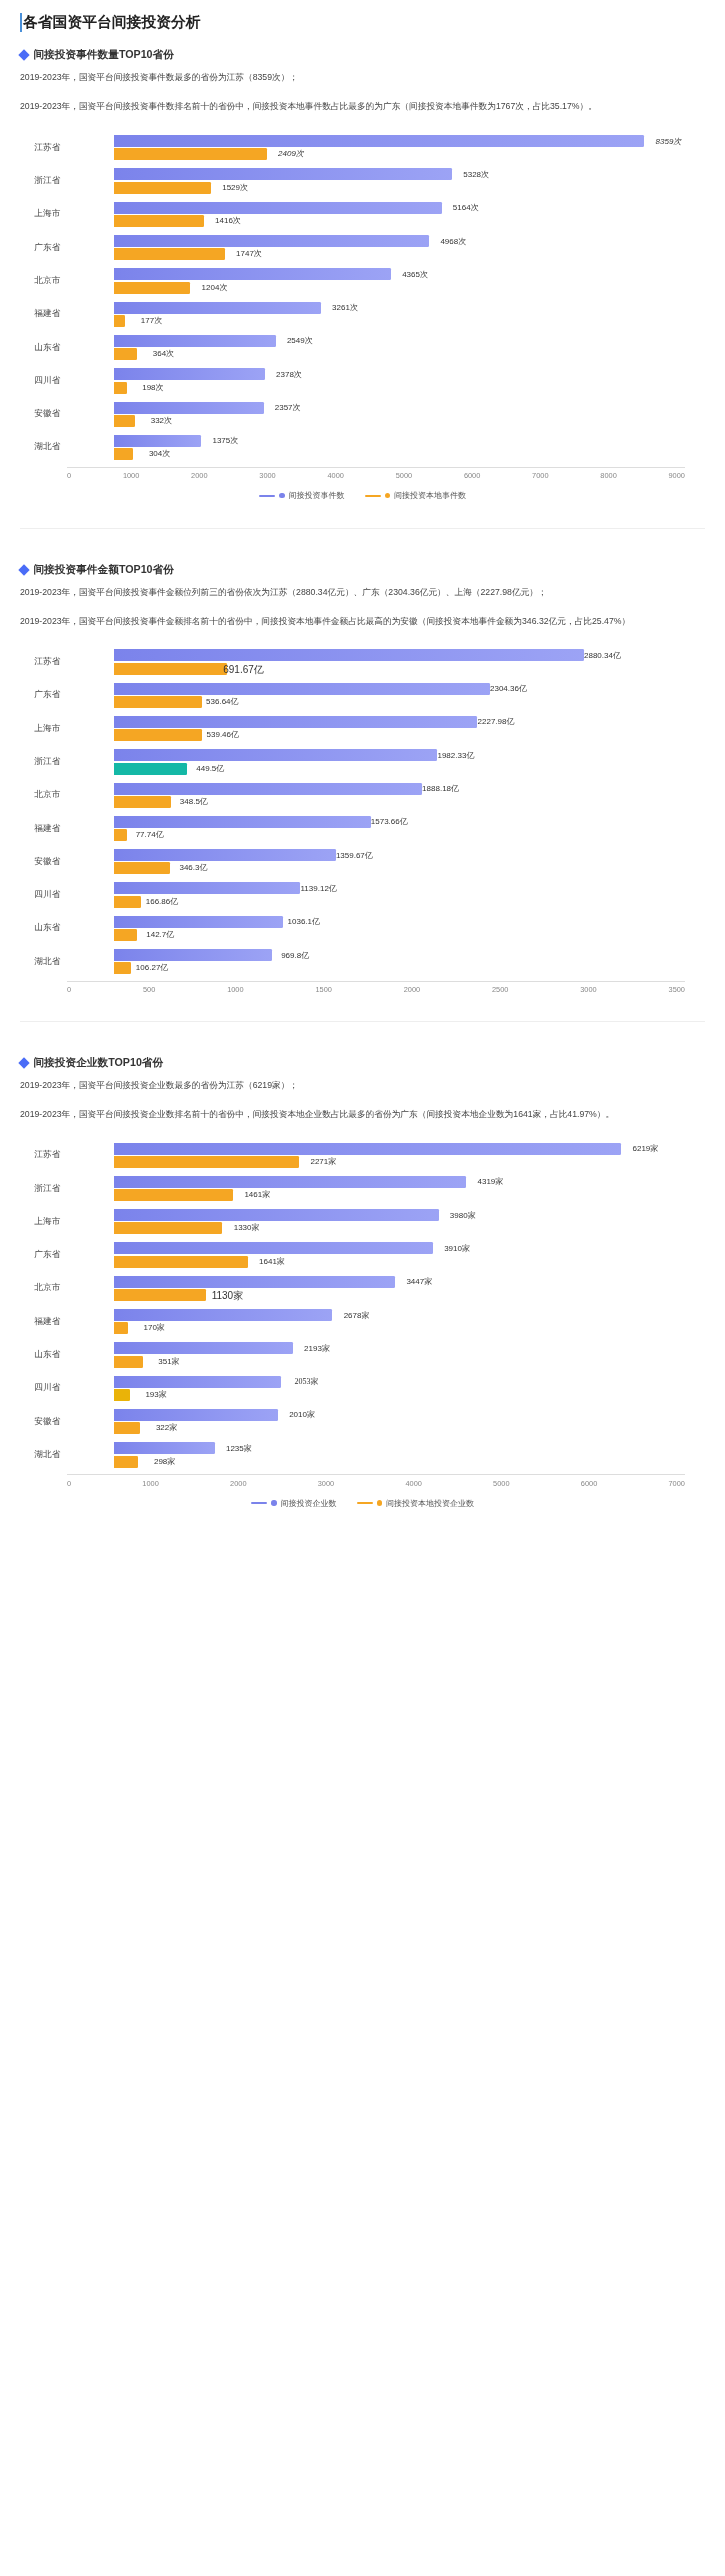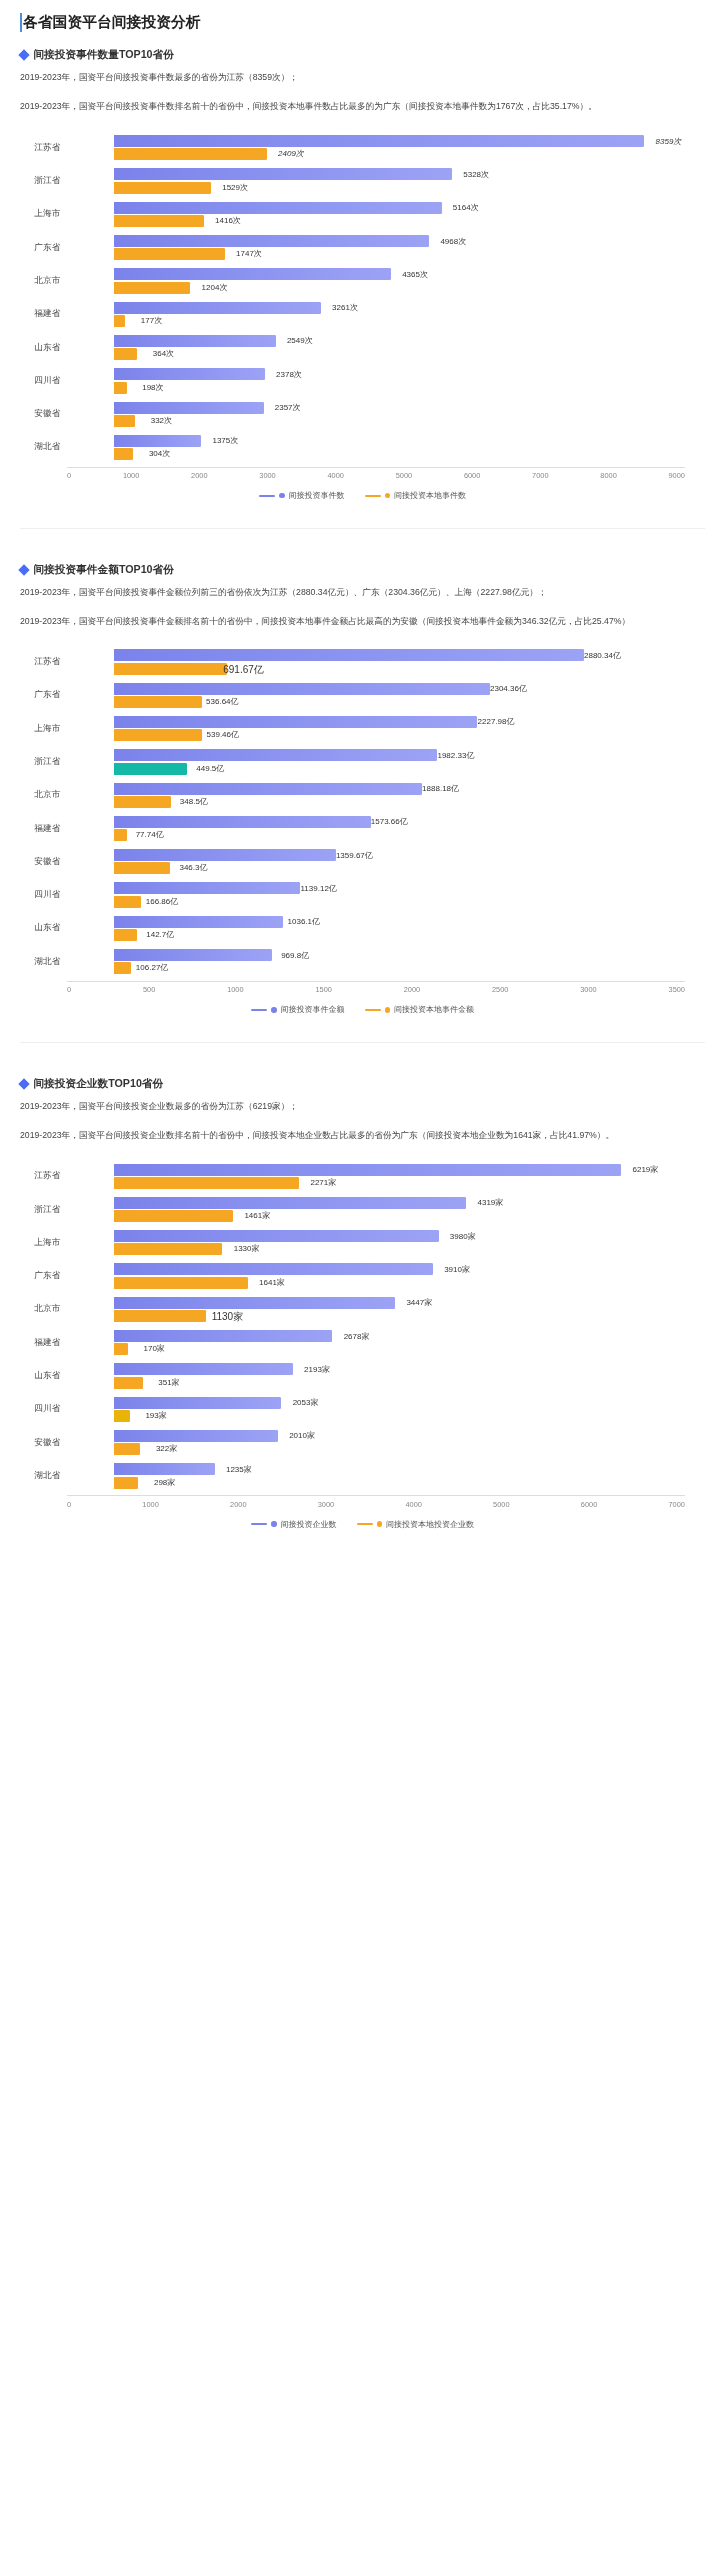--- a/index.html
+++ b/index.html
@@ -475,32 +475,20 @@
         <div class="x-axis" style="margin-left: 47px; border-top: 0.7px solid rgb(221, 221, 221); margin-top: 6.7px; padding-top: 3.4px; display: flex; justify-content: space-between;">
           <span style="font-size: 7.4px; color: rgb(136, 136, 136);">0</span>
           <span style="font-size: 7.4px; color: rgb(136, 136, 136);">500</span>
           <span style="font-size: 7.4px; color: rgb(136, 136, 136);">1000</span>
           <span style="font-size: 7.4px; color: rgb(136, 136, 136);">1500</span>
           <span style="font-size: 7.4px; color: rgb(136, 136, 136);">2000</span>
           <span style="font-size: 7.4px; color: rgb(136, 136, 136);">2500</span>
           <span style="font-size: 7.4px; color: rgb(136, 136, 136);">3000</span>
           <span style="font-size: 7.4px; color: rgb(136, 136, 136);">3500</span>
         </div>
-        <div class="legend" style="display: flex; justify-content: center; gap: 20px; margin-top: 10px;">
-          <div class="legend-item" style="display: flex; align-items: center; gap: 4px; font-size: 8px; color: rgb(85, 85, 85);">
-            <span style="width: 16px; height: 2px; border-radius: 1.3px; background: rgb(123, 131, 235); display: inline-block;"></span>
-            <span style="width: 5.4px; height: 5.4px; border-radius: 50%; background: rgb(123, 131, 235); display: inline-block;"></span>
-            <span>间接投资事件金额</span>
-          </div>
-          <div class="legend-item" style="display: flex; align-items: center; gap: 4px; font-size: 8px; color: rgb(85, 85, 85);">
-            <span style="width: 16px; height: 2px; border-radius: 1.3px; background: rgb(245, 166, 35); display: inline-block;"></span>
-            <span style="width: 5.4px; height: 5.4px; border-radius: 50%; background: rgb(245, 166, 35); display: inline-block;"></span>
-            <span>间接投资本地事件金额</span>
-          </div>
-        </div>
       </div>
       <div class="divider"></div>
     </div>
     <div class="section">
       <div class="section-title">
         <span class="diamond-icon"></span>
         <span>间接投资企业数TOP10省份</span>
       </div>
       <div class="desc-text">2019-2023年，国资平台间接投资企业数最多的省份为江苏（6219家）；</div>
       <div class="desc-text">2019-2023年，国资平台间接投资企业数排名前十的省份中，间接投资本地企业数占比最多的省份为广东（间接投资本地企业数为1641家，占比41.97%）。</div>
@@ -607,21 +595,21 @@
               <div class="bar-outer" style="position: relative; height: 12px; display: flex; align-items: center;">
                 <div style="width: 5.01429%; height: 12px; background: rgb(245, 166, 35); border-radius: 0px 1.3px 1.3px 0px; position: relative; min-width: 1.3px;">
                   <span style="position: absolute; right: -37px; font-size: 8px; color: rgb(51, 51, 51); white-space: nowrap;">351家</span>
                 </div>
               </div>
             </div>
           </div>
           <div class="bar-row" style="position: relative; padding-left: 47px;">
             <span class="bar-label">四川省</span>
             <div class="bars-wrapper" style="flex: 1 1 0%;">
-              <div class="bar-outer" style="position: relative; height: 12px; display: flex; align-items: center;">
+              <div class="bar-outer" style="position: relative; height: 12px; display: flex; align-items: center; font-family: Liberation Serif, serif;">
                 <div class="bar-fill" style="width: 29.3286%; height: 12px; background: linear-gradient(90deg, rgb(123, 131, 235), rgb(156, 163, 245)); border-radius: 0px 1.3px 1.3px 0px; position: relative; min-width: 1.3px;">
                   <span style="position: absolute; right: -37px; font-size: 8px; color: rgb(51, 51, 51); white-space: nowrap;">2053家</span>
                 </div>
               </div>
               <div class="bar-outer" style="position: relative; height: 12px; display: flex; align-items: center;">
                 <div style="width: 2.75714%; height: 12px; background: #eab308; border-radius: 0px 1.3px 1.3px 0px; position: relative; min-width: 1.3px;">
                   <span style="position: absolute; right: -37px; font-size: 8px; color: rgb(51, 51, 51); white-space: nowrap;">193家</span>
                 </div>
               </div>
             </div>

